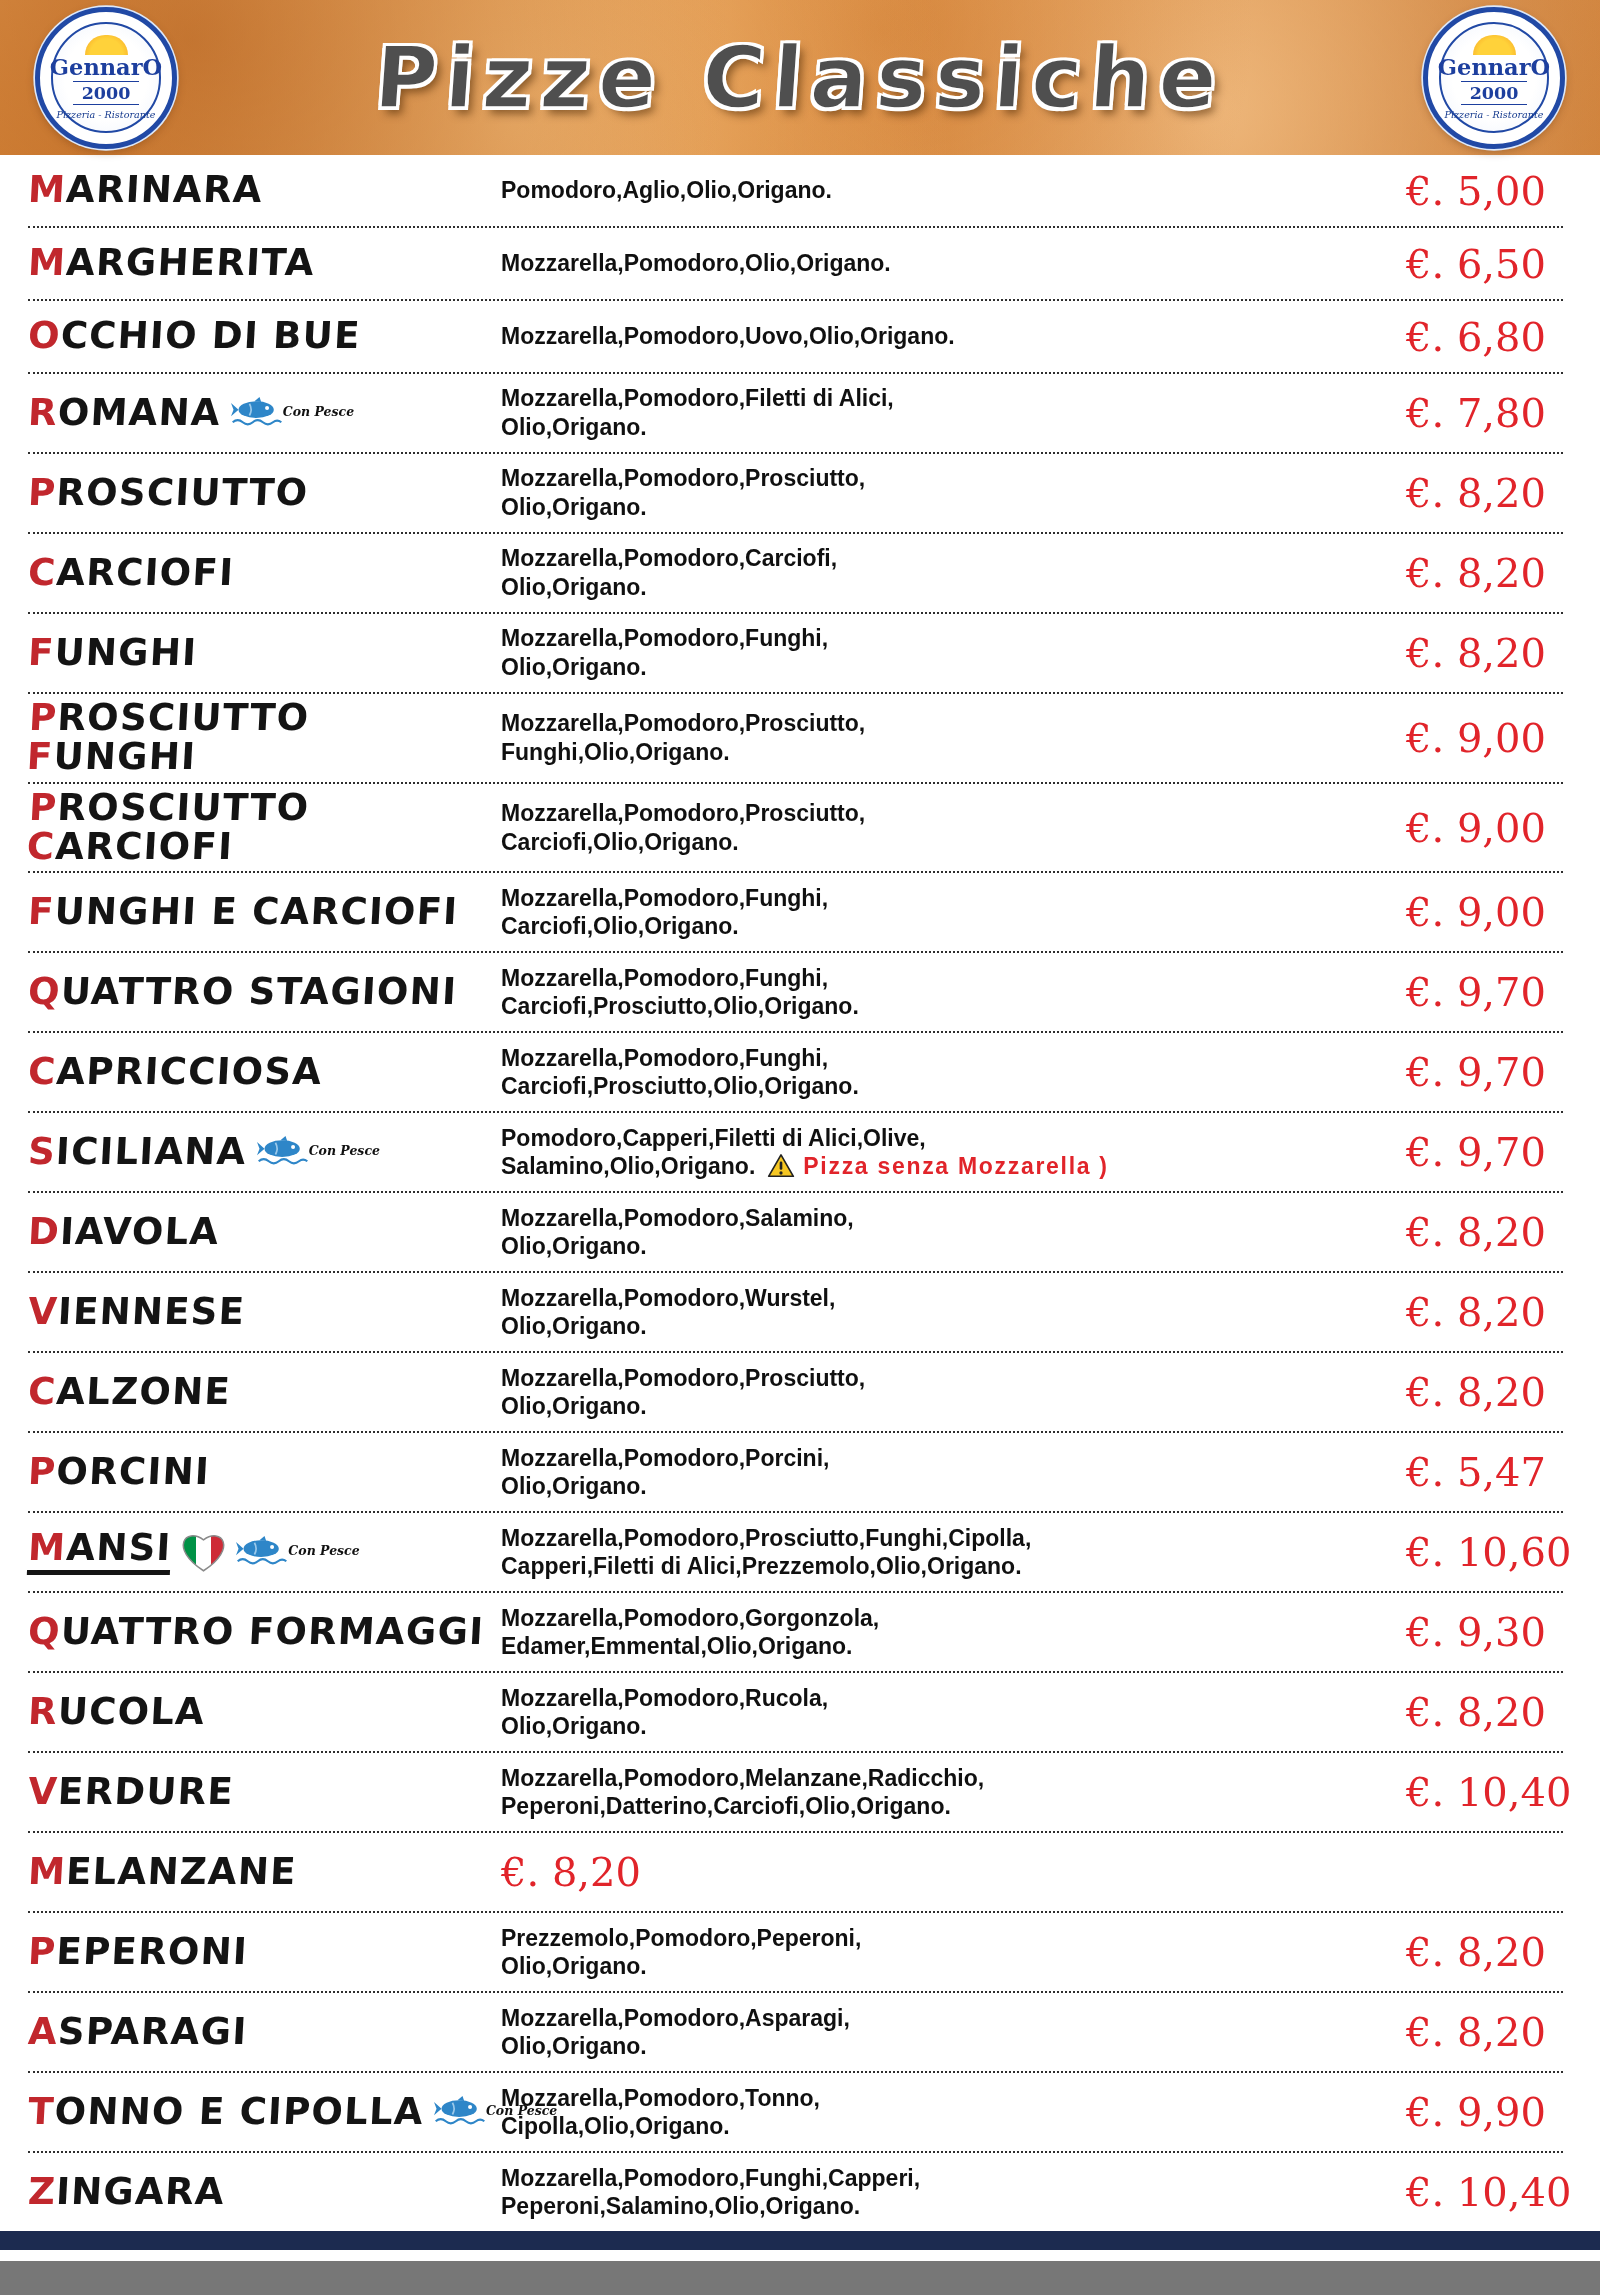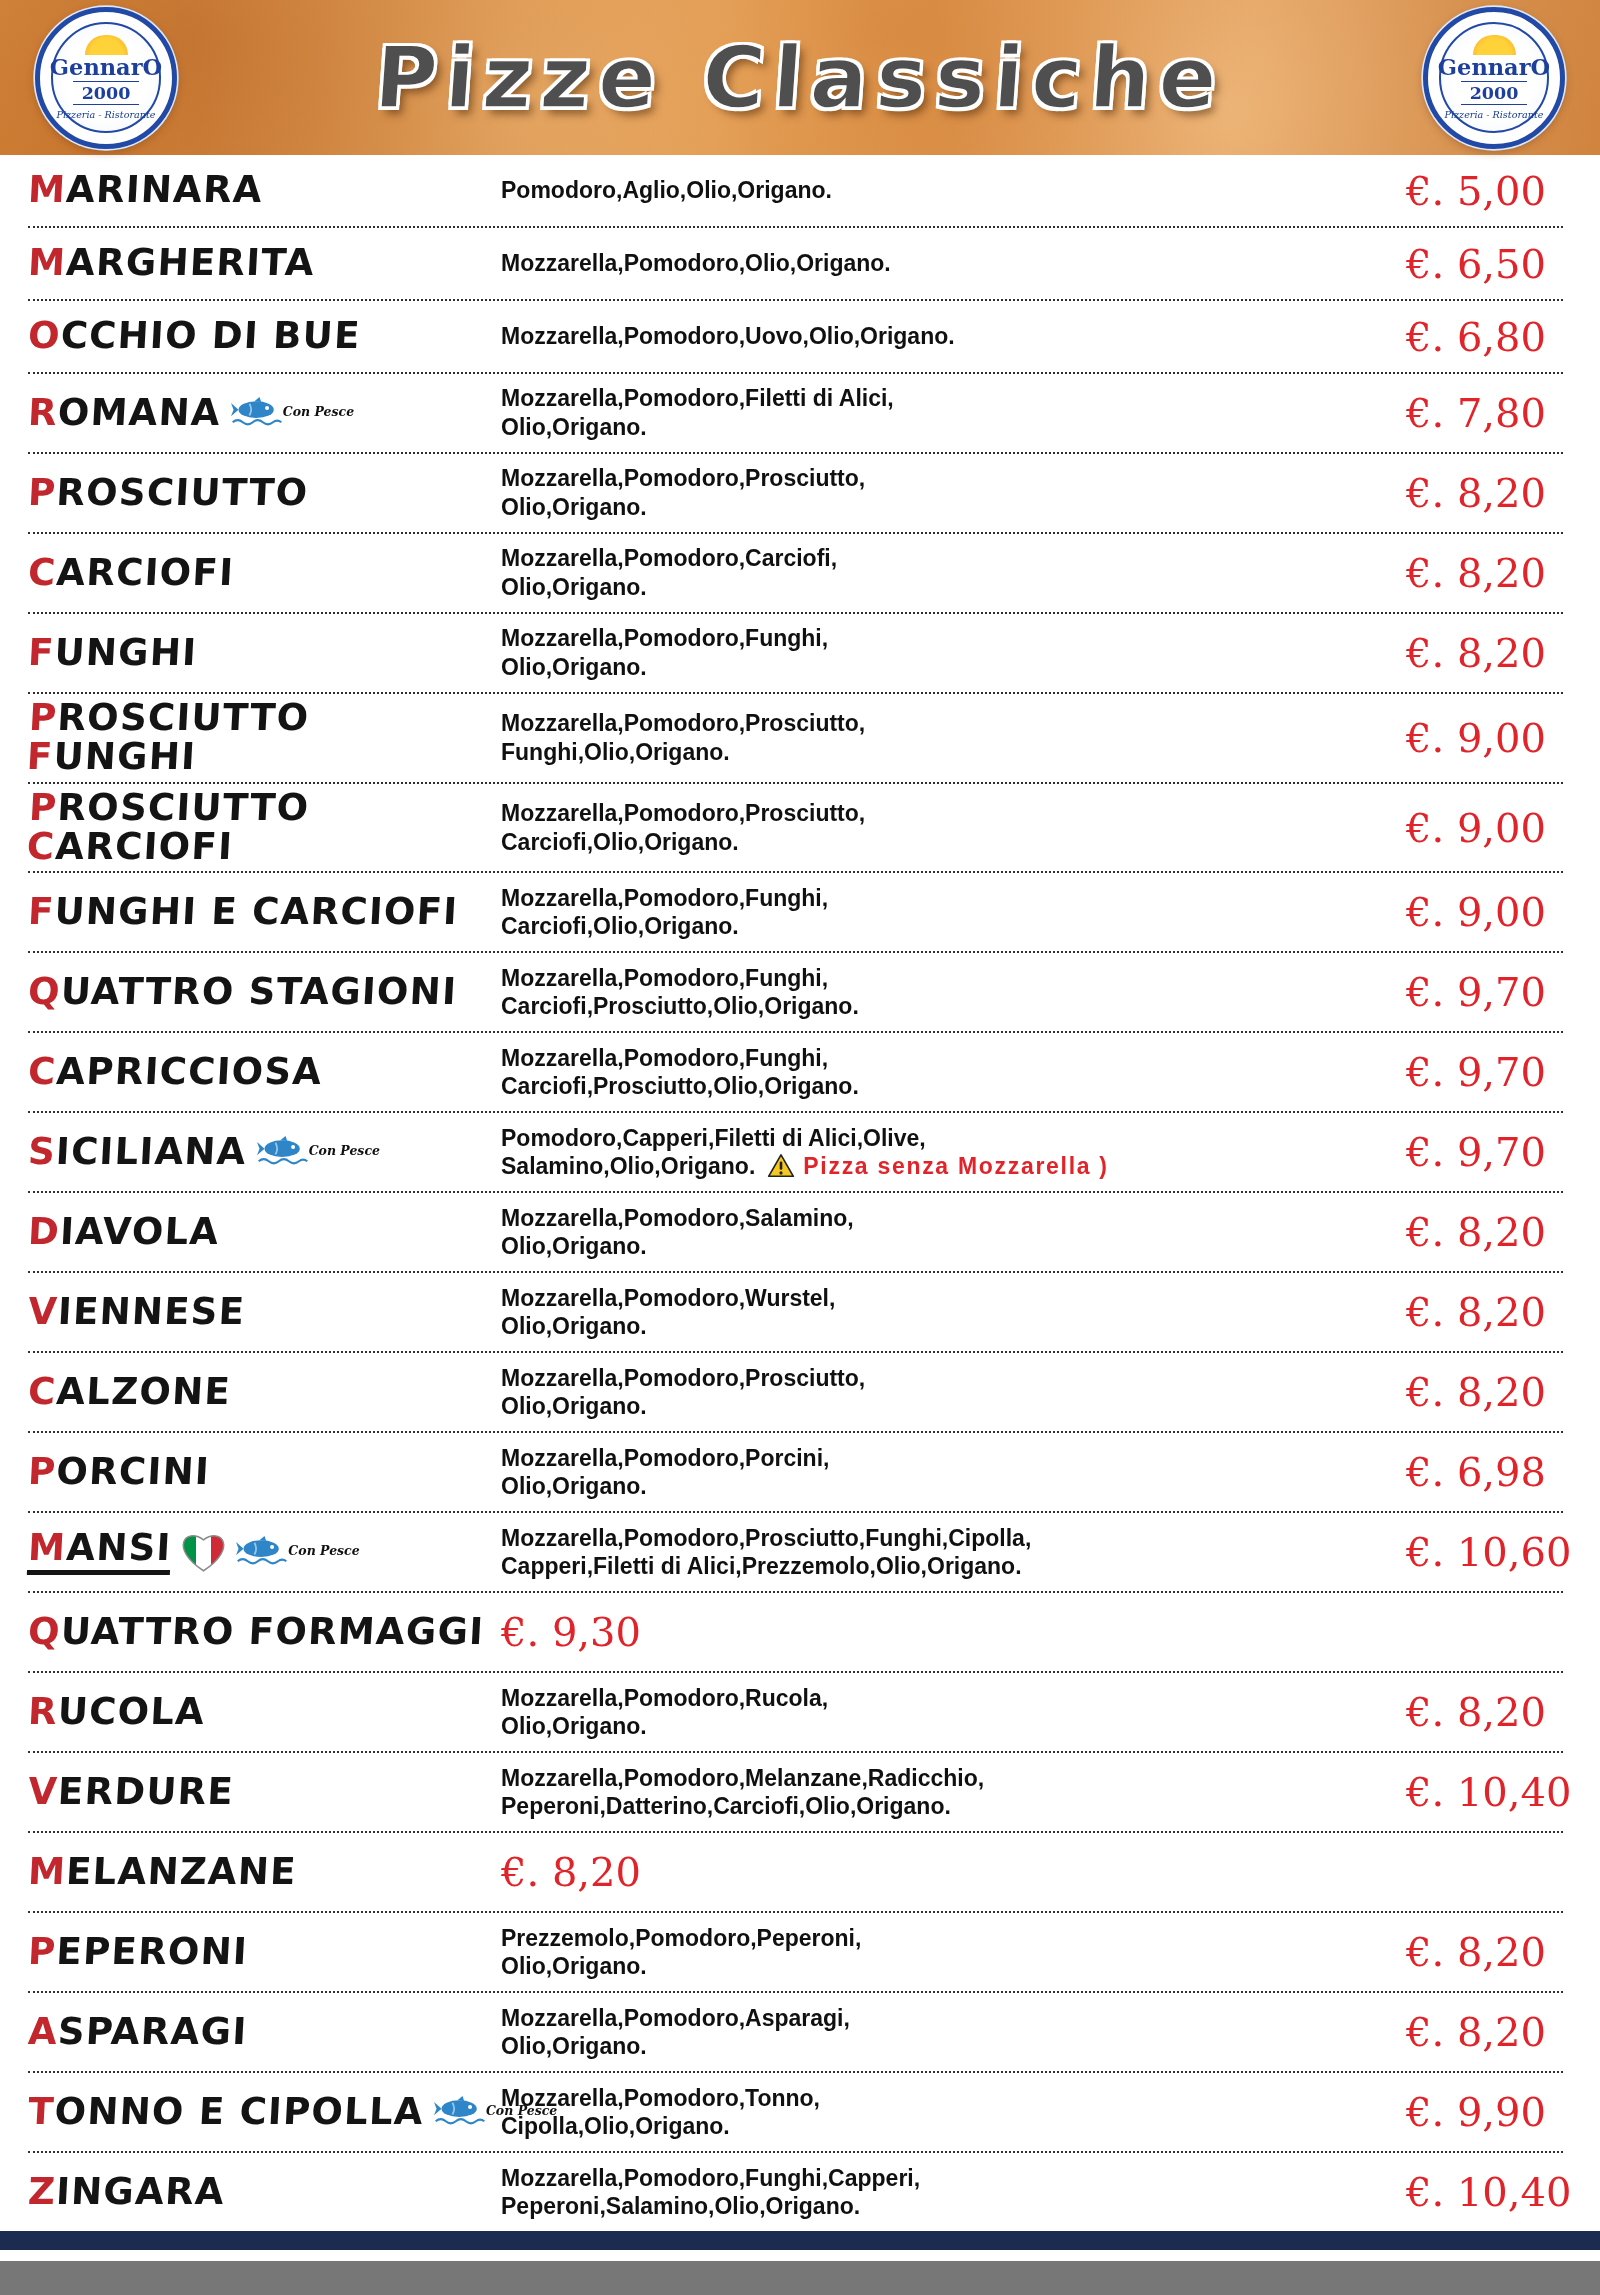--- a/index.html
+++ b/index.html
@@ -286,21 +286,21 @@
         <div class="price"><span>€.</span>&nbsp;<span>8,20</span></div>
       </div>
       <div class="row">
         <div class="name-cell">
           <div class="name">
             <div class="nline"><span class="initial">P</span>ORCINI</div>
           </div>
         </div>
         <div class="desc"><span class="dtext">Mozzarella,Pomodoro,Porcini,
 Olio,Origano.</span></div>
-        <div class="price"><span>€.</span>&nbsp;<span>6,98</span></div>
+        <div class="price"><span>€.</span>&nbsp;<span>5,47</span></div>
       </div>
       <div class="row">
         <div class="name-cell">
           <div class="name u">
             <div class="nline"><span class="initial">M</span>ANSI</div>
           </div>
           <span class="badge">
             <svg width="45" height="42" viewBox="0 0 24 22">
               <defs>
                 <clipPath id="heartclip">
@@ -330,20 +330,22 @@
         <div class="desc"><span class="dtext">Mozzarella,Pomodoro,Prosciutto,Funghi,Cipolla,
 Capperi,Filetti di Alici,Prezzemolo,Olio,Origano.</span></div>
         <div class="price"><span>€.</span>&nbsp;<span>10,60</span></div>
       </div>
       <div class="row">
         <div class="name-cell">
           <div class="name">
             <div class="nline"><span class="initial">Q</span>UATTRO FORMAGGI</div>
           </div>
         </div>
+        <div class="desc"><span class="dtext">Mozzarella,Pomodoro,Gorgonzola,
+Edamer,Emmental,Olio,Origano.</span></div>
         <div class="price"><span>€.</span>&nbsp;<span>9,30</span></div>
       </div>
       <div class="row">
         <div class="name-cell">
           <div class="name">
             <div class="nline"><span class="initial">R</span>UCOLA</div>
           </div>
         </div>
         <div class="desc"><span class="dtext">Mozzarella,Pomodoro,Rucola,
 Olio,Origano.</span></div>

